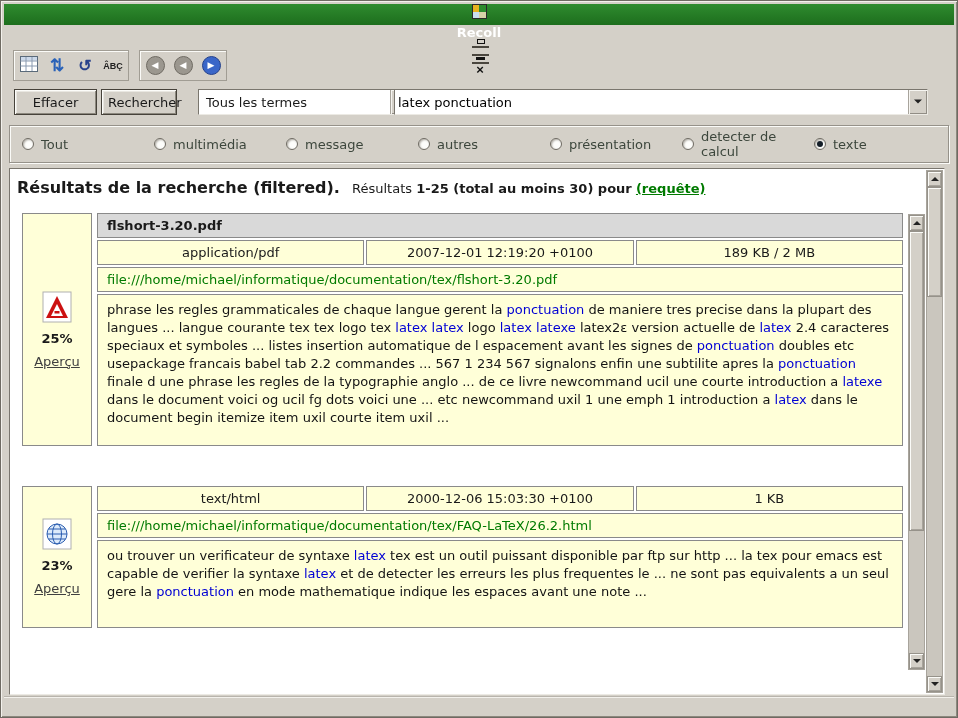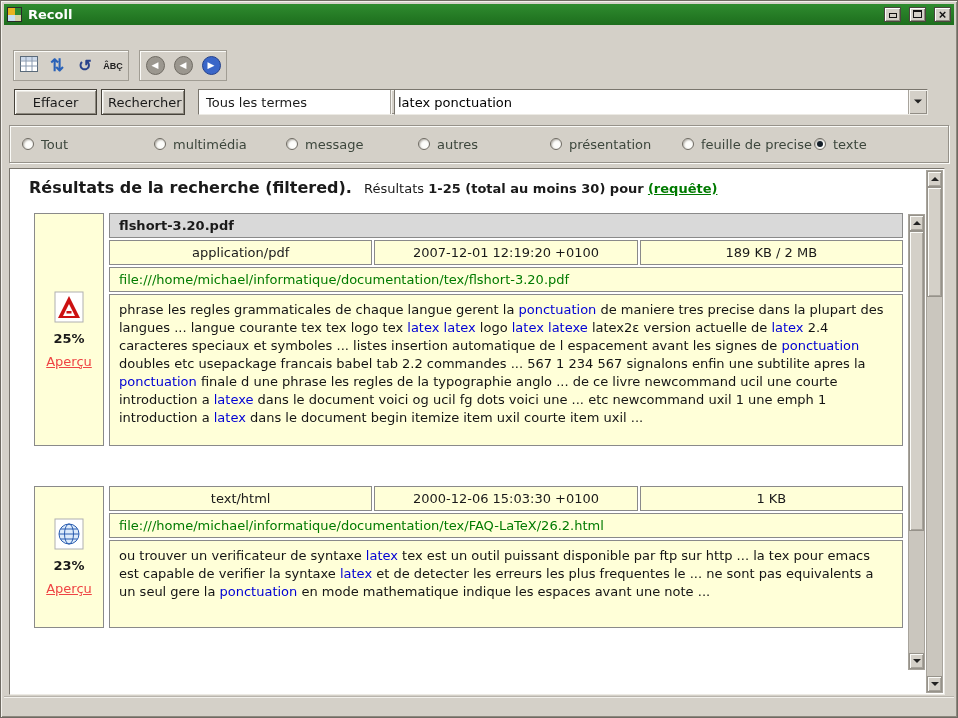--- a/index.html
+++ b/index.html
@@ -6,21 +6,21 @@
   html,body { margin:0; padding:0; background:#d4d0c8; }
   body { font-family:"DejaVu Sans","Liberation Sans",sans-serif; font-size:13px; color:#1a1a1a; }
 
   .window { position:relative; width:958px; height:718px; background:#d4d0c8;
     border:1px solid #6e6a62; box-shadow: inset 1px 1px 0 #f3f1ec, inset -1px -1px 0 #8c887e;
     overflow:hidden; }
 
   
   .titlebar { position:absolute; top:3px; left:3px; right:3px; height:21px;
     background:linear-gradient(180deg,#2f8b2f,#1d6e1d); display:flex; align-items:center;
-    padding:0 3px; gap:6px; }
+    padding:0 3px; gap:6px;flex-direction:column; }
   .app-icon { width:15px; height:15px; border:1px solid #2a2a2a; background:#fff;
     display:grid; grid-template-columns:1fr 1fr; grid-template-rows:1fr 1fr; flex:0 0 auto; }
   .app-icon i:nth-child(1){background:#e8b31f;} .app-icon i:nth-child(2){background:#2e8b2e;}
   .app-icon i:nth-child(3){background:#c8dff0;} .app-icon i:nth-child(4){background:#d7d2a8;}
   .titlebar .title { color:#fff; font-weight:bold; flex:1; font-size:13px; }
   .win-btn { width:17px; height:15px; background:#d4d0c8; border:1px solid #4a463e;
     box-shadow: inset 1px 1px 0 #ffffff, inset -1px -1px 0 #8c887e; position:relative; padding:0; margin-left:2px; }
   .win-btn.min::after { content:""; position:absolute; left:4px; bottom:3px; width:6px; height:3px; border:1px solid #111; }
   .win-btn.max::after { content:""; position:absolute; left:3px; top:2px; right:3px; bottom:3px; border:1px solid #111; border-top-width:2px; }
   .win-btn.close::after { content:"×"; position:absolute; left:0; right:0; top:-1px; text-align:center; font-size:13px; font-weight:bold; color:#111; line-height:15px; }
@@ -45,21 +45,21 @@
     justify-content:center; color:#fff; font-size:9px; line-height:1; border:1px solid #6f6b63; }
   .nav-circle.gray { background:#9b978f; }
   .nav-circle.blue { background:#3a66c8; border-color:#24418c; }
 
   
   .search-row { position:absolute; top:87px; left:0; right:12px; height:28px; }
   .btn { position:absolute; top:1px; height:26px; background:#d4d0c8; border:1px solid #46423a;
     box-shadow: inset 1px 1px 0 #fcfcf9, inset -1px -1px 0 #8c887e, inset 2px 2px 0 #e9e7e1;
     font:inherit; color:#1a1a1a; }
   .btn-clear { left:13px; width:83px; }
-  .btn-search { left:100px; width:84px; }
+  .btn-search { left:100px; width:76px; }
   .combo { position:absolute; top:1px; height:26px; background:#fff; display:flex; align-items:center;
     border:1px solid; border-color:#7a766e #eceae4 #eceae4 #7a766e; }
   .combo-mode { left:197px; width:212px; }
   .combo-query { left:393px; right:17px; }
   .combo .text { flex:1; padding:0 7px; white-space:nowrap; overflow:hidden; }
   .combo input { flex:1; border:none; outline:none; font:inherit; padding:0 3px; background:#fff; min-width:0; }
   .dd-btn { width:19px; height:24px; background:#d4d0c8; border:none; border-left:1px solid #a8a49c;
     box-shadow: inset 1px 1px 0 #f6f5f1, inset -1px -1px 0 #918d85; position:relative; padding:0; flex:0 0 auto; }
   .dd-btn::after { content:""; position:absolute; left:50%; top:50%; transform:translate(-50%,-30%);
     border:4px solid transparent; border-top-color:#222; }
@@ -73,33 +73,33 @@
   .radio { width:12px; height:12px; border-radius:50%; background:#fdfdfb; border:1px solid #6e6a62;
     box-shadow: inset 1px 1px 2px #b2aea6; position:relative; flex:0 0 auto; }
   .radio.checked::after { content:""; position:absolute; left:2px; top:2px; right:2px; bottom:2px;
     border-radius:50%; background:#141e28; }
   .radio-label { color:#3c463c; }
 
   
   .results-pane { position:absolute; top:167px; left:8px; right:12px; bottom:22px; background:#fff;
     border:1px solid; border-color:#7a766e #eceae4 #eceae4 #7a766e; }
   .results-content { position:absolute; top:1px; left:1px; right:37px; bottom:1px; overflow:hidden;
-    padding:8px 0 0 17px; }
+    padding:8px 0 0 5px; }
   .rh { margin:0 0 16px 1px; white-space:nowrap; }
   .rh-title { font-size:16px; font-weight:bold; }
   .rh-count-pre { font-size:13px; margin-left:8px; }
   .rh-count { font-size:13px; font-weight:bold; }
   .rh-query { font-size:13px; font-weight:bold; color:#007a00; text-decoration:underline; cursor:pointer; }
 
   .entry { display:flex; gap:5px; margin:0 4px 0 6px; }
   .entry + .entry { margin-top:40px; }
   .entry-left { width:70px; border:1px solid #8a8a8a; background:#ffffd8;
     display:flex; flex-direction:column; align-items:center; justify-content:center; gap:8px; }
   .relevance { font-weight:bold; }
-  .preview-link { color:#ef4444; text-decoration:underline; cursor:pointer; }
+  .preview-link { color:#404040; text-decoration:underline; cursor:pointer; }
   .entry-main { flex:1; display:flex; flex-direction:column; gap:2px; min-width:0; }
   .r-title { border:1px solid #8a8a8a; background:#d9d9d9; font-weight:bold; padding:4px 9px; }
   .r-info { display:flex; gap:2px; }
   .r-info .cell { flex:1; border:1px solid #8a8a8a; background:#ffffd8; text-align:center; padding:4px 2px; }
   .r-url { border:1px solid #8a8a8a; background:#ffffd8; padding:4px 9px; white-space:nowrap; overflow:hidden; }
   .r-url a { color:#007a00; cursor:pointer; }
   .r-snippet { border:1px solid #8a8a8a; background:#ffffd8; padding:6px 9px 6px 9px; line-height:18px; color:#141414; }
   .entry-0 .r-snippet { min-height:152px; }
   .entry-1 .r-snippet { min-height:88px; }
   .hl { color:#0000d4; }
@@ -211,21 +211,21 @@
       <span class="radio-item">
         <span class="radio"></span>
         <span class="radio-label">autres</span>
       </span>
       <span class="radio-item">
         <span class="radio"></span>
         <span class="radio-label">présentation</span>
       </span>
       <span class="radio-item">
         <span class="radio"></span>
-        <span class="radio-label">feuille de precise</span>
+        <span class="radio-label">detecter de calcul</span>
       </span>
       <span class="radio-item">
         <span class="radio checked"></span>
         <span class="radio-label">texte</span>
       </span>
     </div>
 
   <div class="results-pane">
     <div class="results-content">
 

